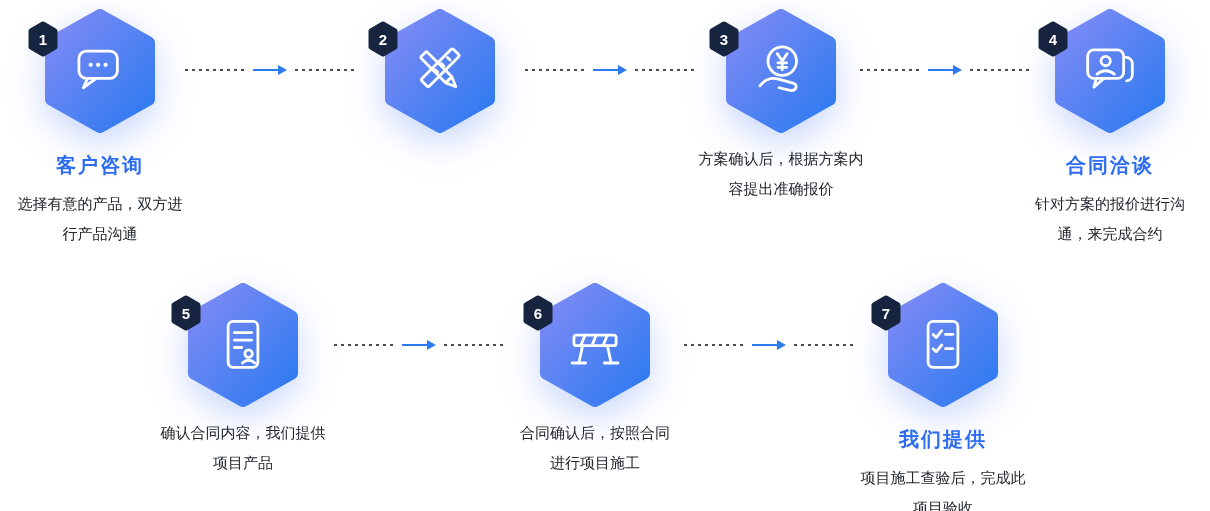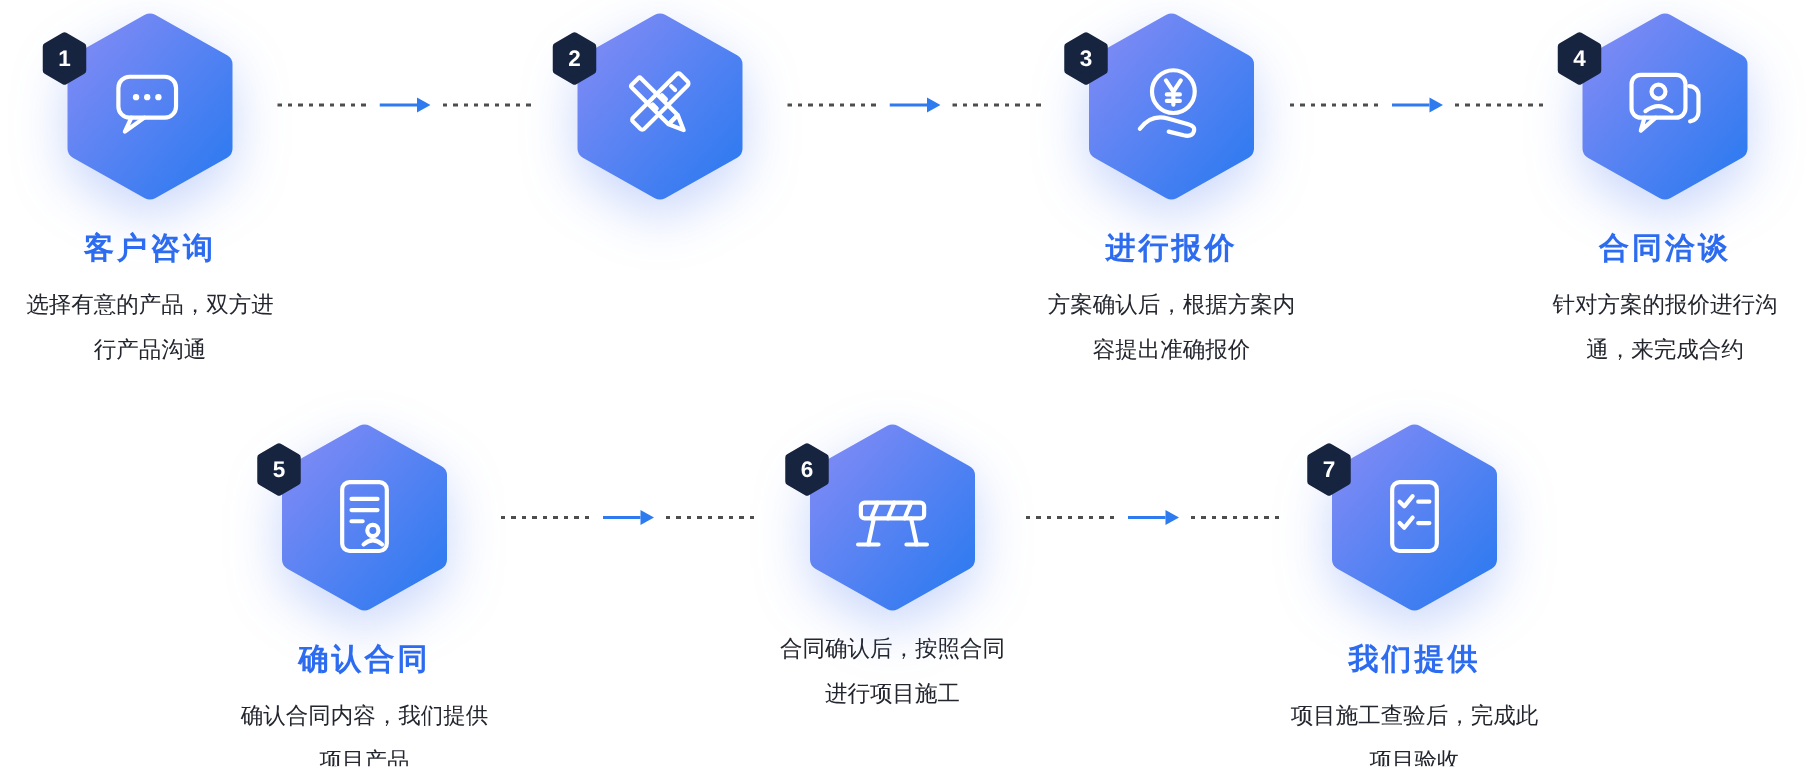--- a/index.html
+++ b/index.html
@@ -124,21 +124,20 @@
         <div class="badge-num">3</div>
       </div>
       <div class="hex-icon">
         <svg viewBox="0 0 100 100">
           <circle class="icon-stroke" cx="52" cy="34" r="23"></circle>
           <path class="icon-stroke" d="M44 22 L52 34 L60 22 M52 34 V48 M45 37 H59 M45 44 H59" stroke-width="3.6"></path>
           <path class="icon-stroke" d="M16 74 Q28 58 46 63 L68 69 Q76 71 74 77 Q72 83 63 81 L47 77"></path>
         </svg>
       </div>
     </div>
-    <div class="title">进行报价</div>
     <div class="desc">方案确认后，根据方案内
 容提出准确报价</div>
   </div>
 
   <div class="step" style="left:980px;top:8px;">
     <div class="hex-wrap">
       <svg class="hex-svg" width="112" height="126" viewBox="0 0 112 126">
         <polygon points="56,8 104,35 104,91 56,118 8,91 8,35" fill="url(#hexGrad)" stroke="url(#hexGrad)" stroke-width="14" stroke-linejoin="round"></polygon>
       </svg>
       <div class="badge">
@@ -175,21 +174,20 @@
       </div>
       <div class="hex-icon">
         <svg viewBox="0 0 100 100">
           <rect class="icon-stroke" x="26" y="12" width="48" height="74" rx="8"></rect>
           <path class="icon-stroke" d="M36 30 H64 M36 42 H64 M36 54 H48"></path>
           <circle class="icon-stroke" cx="59" cy="64" r="6" stroke-width="3.6"></circle>
           <path class="icon-stroke" d="M49 79 Q59 70 69 79" stroke-width="3.6"></path>
         </svg>
       </div>
     </div>
-    <div class="title">确认合同</div>
     <div class="desc">确认合同内容，我们提供
 项目产品</div>
   </div>
 
   <div class="step" style="left:465px;top:282px;">
     <div class="hex-wrap">
       <svg class="hex-svg" width="112" height="126" viewBox="0 0 112 126">
         <polygon points="56,8 104,35 104,91 56,118 8,91 8,35" fill="url(#hexGrad)" stroke="url(#hexGrad)" stroke-width="14" stroke-linejoin="round"></polygon>
       </svg>
       <div class="badge">

